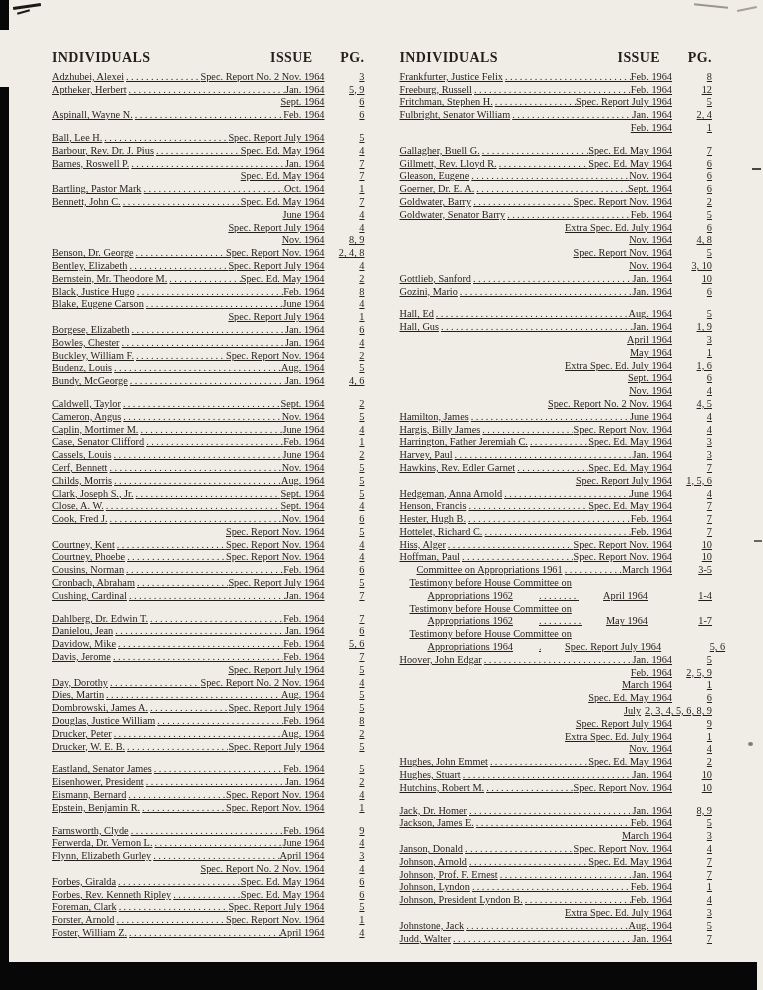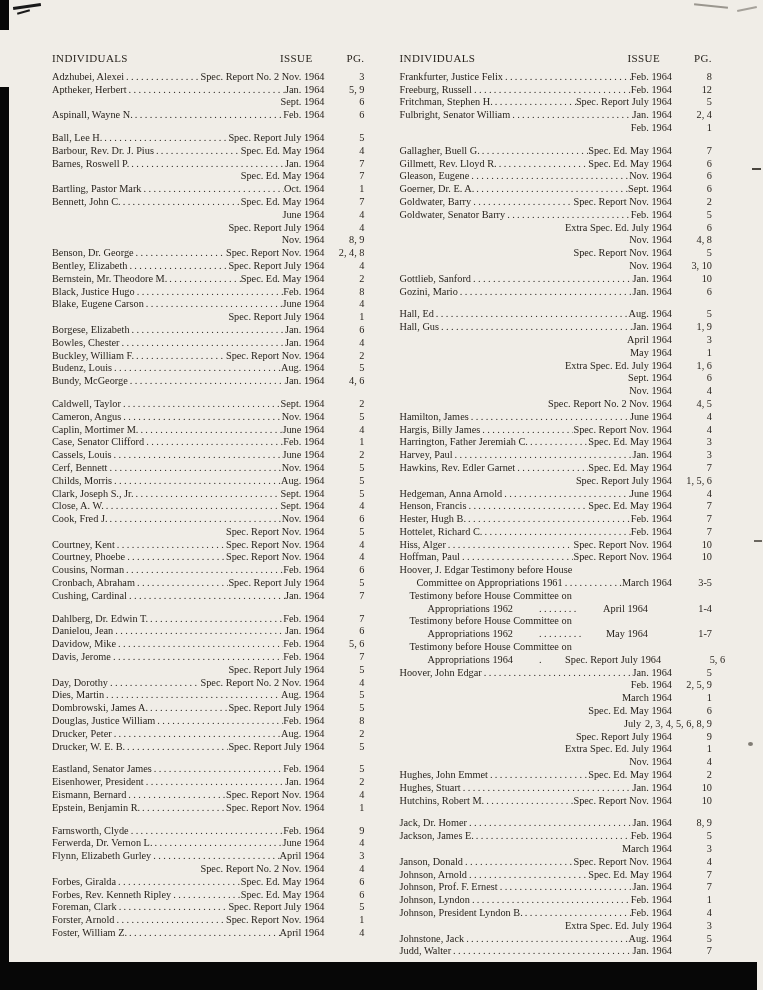--- a/index.html
+++ b/index.html
@@ -59,24 +59,24 @@
     letter-spacing: 2.4px;
   }
   .iss { flex: 0 0 auto; white-space: nowrap; }
   .pgn { flex: 0 0 auto; min-width: 40px; padding-left: 4px; text-align: right; white-space: nowrap; }
 
   .x1 { padding-left: 10px; justify-content: center; }
   .x2 { padding-left: 17px; justify-content: flex-end; }
   .x3 { padding-left: 28px; gap: 24px; }
 
   .header-row { margin-bottom: 6px; }
-  .header-row .hdr { font-size: 11px; letter-spacing: 0.4px; font-weight: 400; }
+  .header-row .hdr { font-size: 14px; letter-spacing: 0.4px; font-weight: 700; }
   .header-row .iss { padding-right: 12px; }
 
-  .group { margin-bottom: 10px; }
+  .group { margin-bottom: 10px; text-decoration: underline; }
   .group:last-child { margin-bottom: 0; }
 </style>
 </head>
 <body>
 
 <div class="page">
 
   <div class="left-bar"></div>
   <div class="left-bar-gap"></div>
   <div class="bottom-bar"></div>
@@ -818,26 +818,20 @@
     <span class="pgn">10</span>
   </div>
 
   <div class="row">
     <span class="nm">Hoffman, Paul</span>
     <span class="leader dots"></span>
     <span class="iss">Spec. Report Nov. 1964</span>
     <span class="pgn">10</span>
   </div>
 
-  <div class="row">
-    <span class="nm">Hoover, J. Edgar Testimony before House</span>
-    <span class="leader"></span>
-    <span class="iss"></span>
-    <span class="pgn"></span>
-  </div>
 
   <div class="row x2">
     <span class="nm">Committee on Appropriations 1961</span>
     <span class="leader dots"></span>
     <span class="iss">March 1964</span>
     <span class="pgn">3-5</span>
   </div>
 
   <div class="row x1">
     <span class="nm">Testimony before House Committee on</span>

